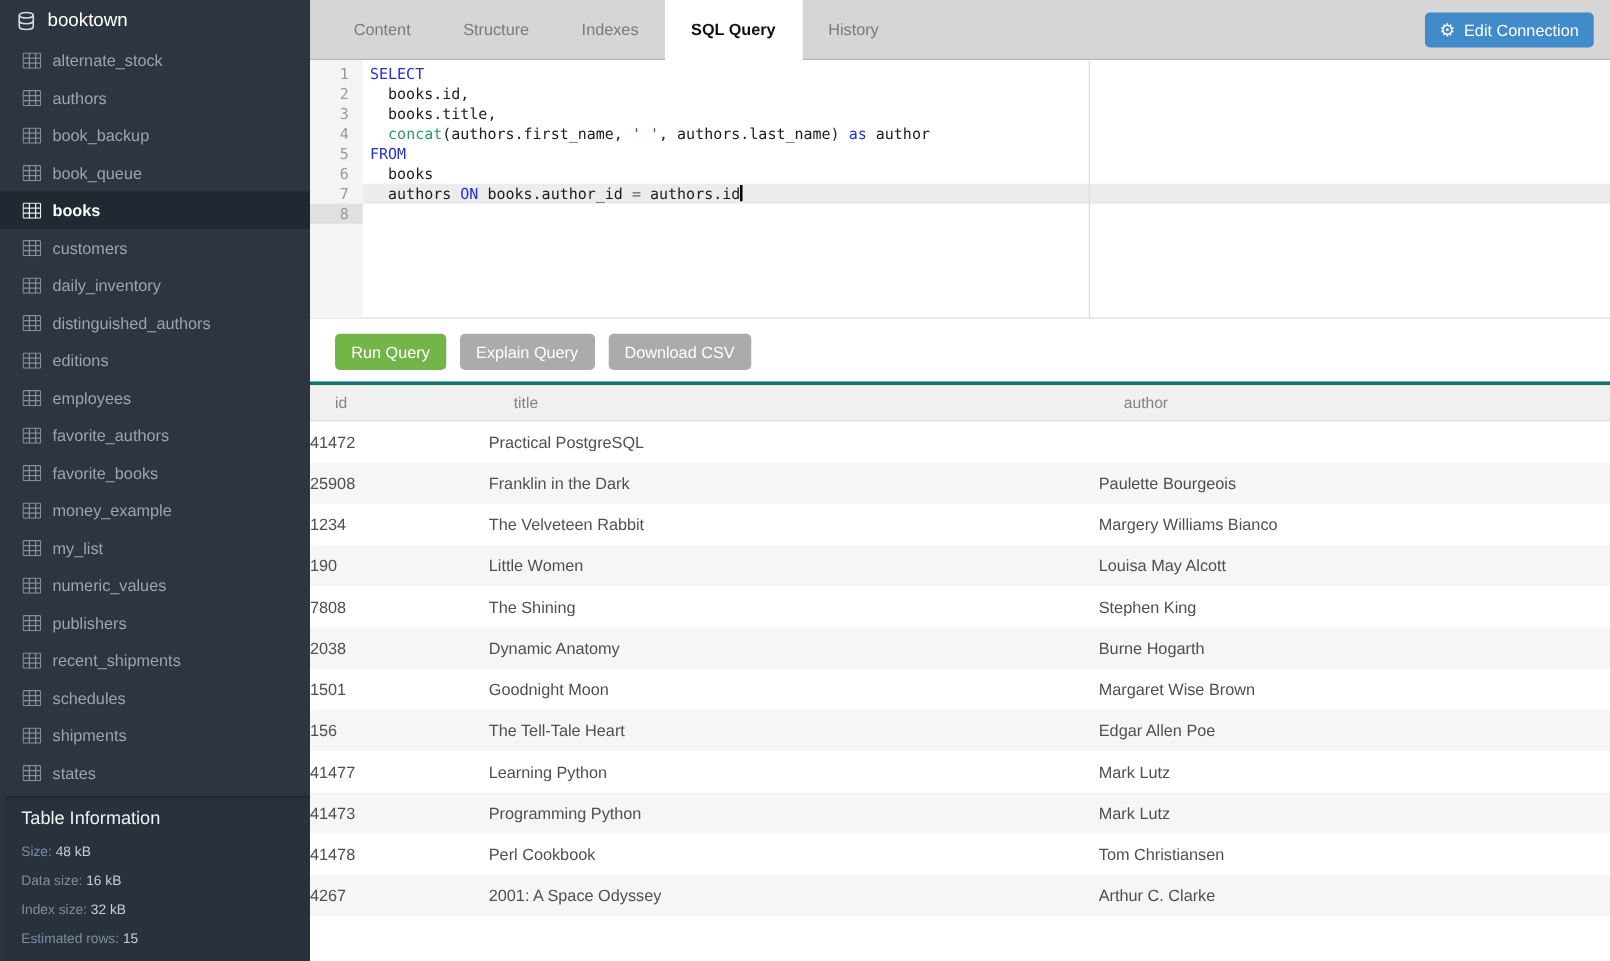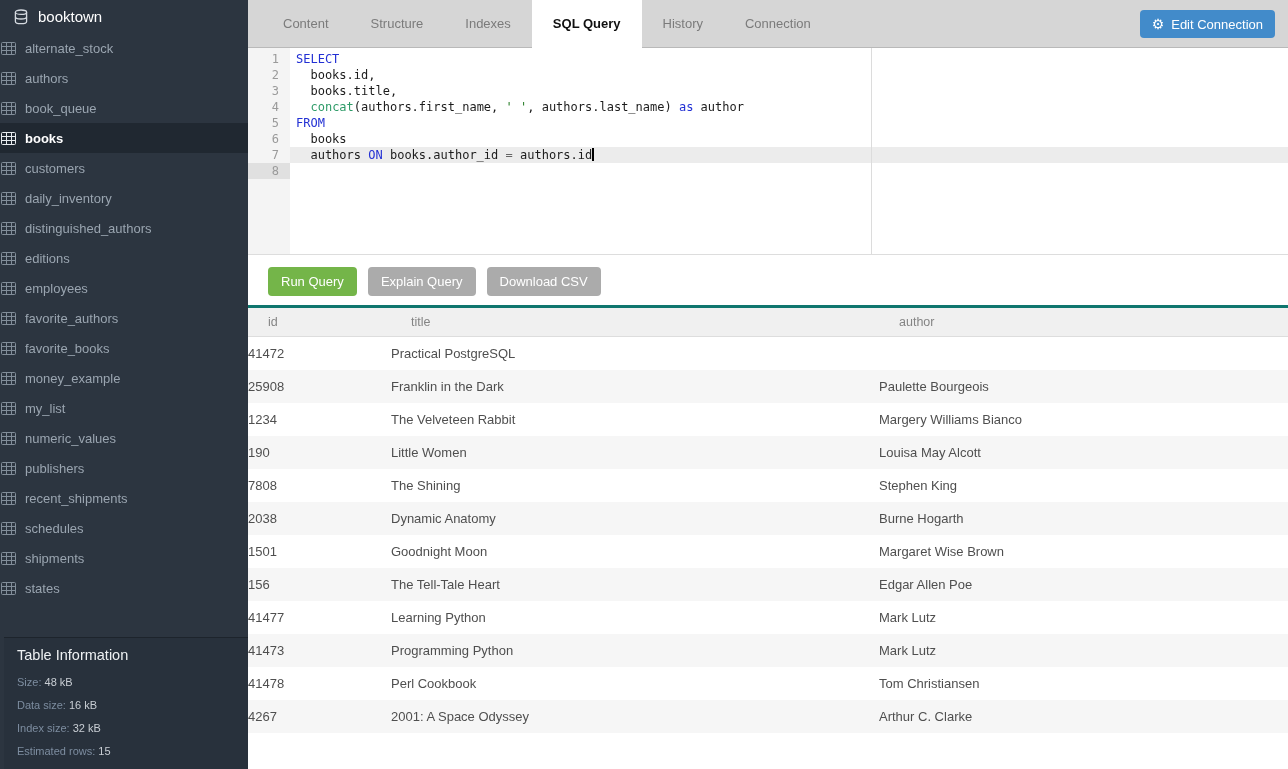--- a/index.html
+++ b/index.html
@@ -5,21 +5,21 @@
   * { margin:0; padding:0; box-sizing:border-box; }
   html,body { width:1288px; height:769px; overflow:hidden; }
   body { font-family:"Liberation Sans", sans-serif; background:#fff; }
   .app { display:flex; width:1288px; height:769px; overflow:hidden; }
 
   
   .sidebar { width:248px; flex-shrink:0; background:#2c3540; position:relative; overflow:hidden; }
   .sidebar-header { height:33px; display:flex; align-items:center; gap:9px; padding:0 13px; color:#fff; font-size:15px; }
   .db-icon { width:16px; height:16px; flex-shrink:0; }
   .table-list { }
-  .table-item { height:30px; display:flex; align-items:center; gap:9px; padding:0 1px; font-size:13px; color:#9aa5b0; cursor:pointer; }
+  .table-item { height:30px; display:flex; align-items:center; gap:9px; padding:0 18px; font-size:13px; color:#9aa5b0; cursor:pointer; }
   .table-item svg { color:#828e9a; flex-shrink:0; }
   .table-item.selected { background:#202831; color:#fff; font-weight:bold; }
   .table-item.selected svg { color:#e8ecef; }
   .table-info { position:absolute; left:4px; right:0; bottom:0; height:132px; background:#28313c; border-top:1px solid #1d242c; padding:9px 13px; }
   .table-info-title { color:#eef1f3; font-size:14.5px; margin-bottom:13px; }
   .info-row { font-size:11px; margin-bottom:11px; }
   .info-label { color:#7d8da0; }
   .info-value { color:#c9ced4; }
 
   
@@ -97,20 +97,30 @@
     <span>authors</span>
   </div>
         <div class="table-item">
     <svg width="15" height="13" viewBox="0 0 15 13" fill="none" stroke="currentColor">
       <rect x="0.5" y="0.5" width="14" height="12" rx="1"></rect>
       <line x1="0.5" y1="4.5" x2="14.5" y2="4.5"></line>
       <line x1="0.5" y1="8.5" x2="14.5" y2="8.5"></line>
       <line x1="5.5" y1="0.5" x2="5.5" y2="12.5"></line>
       <line x1="10.5" y1="0.5" x2="10.5" y2="12.5"></line>
     </svg>
+    <span>book_backup</span>
+  </div>
+        <div class="table-item">
+    <svg width="15" height="13" viewBox="0 0 15 13" fill="none" stroke="currentColor">
+      <rect x="0.5" y="0.5" width="14" height="12" rx="1"></rect>
+      <line x1="0.5" y1="4.5" x2="14.5" y2="4.5"></line>
+      <line x1="0.5" y1="8.5" x2="14.5" y2="8.5"></line>
+      <line x1="5.5" y1="0.5" x2="5.5" y2="12.5"></line>
+      <line x1="10.5" y1="0.5" x2="10.5" y2="12.5"></line>
+    </svg>
     <span>book_queue</span>
   </div>
         <div class="table-item selected">
     <svg width="15" height="13" viewBox="0 0 15 13" fill="none" stroke="currentColor">
       <rect x="0.5" y="0.5" width="14" height="12" rx="1"></rect>
       <line x1="0.5" y1="4.5" x2="14.5" y2="4.5"></line>
       <line x1="0.5" y1="8.5" x2="14.5" y2="8.5"></line>
       <line x1="5.5" y1="0.5" x2="5.5" y2="12.5"></line>
       <line x1="10.5" y1="0.5" x2="10.5" y2="12.5"></line>
     </svg>
@@ -280,21 +290,20 @@
 
   <div class="main">
 
     <div class="tabbar">
 
       <div class="tab">Content</div>
         <div class="tab">Structure</div>
         <div class="tab">Indexes</div>
         <div class="tab active">SQL Query</div>
         <div class="tab">History</div>
-        <div class="tab">Connection</div>
         <button class="edit-btn">
         <span class="gear">⚙</span>
         <span>Edit Connection</span>
       </button>
     </div>
 
     <div class="editor">
       <div class="gutter" id="gutter">
           <div class="gutter-num">1</div>
           <div class="gutter-num">2</div>

